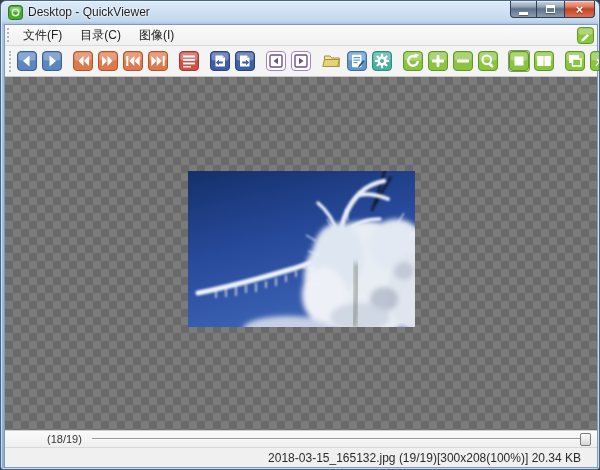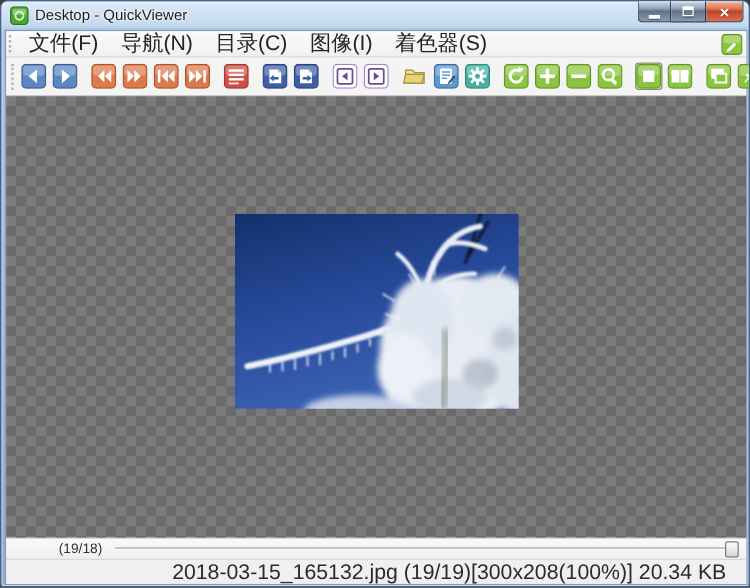--- a/index.html
+++ b/index.html
@@ -48,21 +48,21 @@
   }
 
   
   .menubar{
     height:21px; background:linear-gradient(#fbfbfb,#f0f0f0);
     border-bottom:1px solid #dadada;
     display:flex; align-items:center; list-style:none; position:relative;
   }
   .grip{ width:5px; height:70%; margin:0 2px; border-left:2px dotted #b5b5b5; }
   .menu-item{
-    padding:0 9px; font-size:17px; color:#222; line-height:20px; cursor:default;
+    padding:0 9px; font-size:12px; color:#222; line-height:20px; cursor:default;
   }
   .menu-edit-btn{
     position:absolute; right:3px; top:2px; width:17px; height:17px;
     border-radius:3px; cursor:pointer;
   }
 
   
   .toolbar{
     height:31px; background:#f4f4f4; border-bottom:1px solid #c8c8c8;
     display:flex; align-items:center; padding-left:2px;
@@ -99,21 +99,21 @@
     width:11px; height:13px; margin:0 6px 0 0;
     background:linear-gradient(#fdfdfd,#d6d6d6);
     border:1px solid #787878; border-radius:2px; cursor:pointer;
   }
 
   
   .statusbar{
     height:20px; background:#f0f0f0; border-top:1px solid #d9d9d9;
     display:flex; align-items:center; justify-content:flex-end;
   }
-  .status-text{ font-size:17px; color:#2a2a2a; margin-right:16px; white-space:nowrap; }
+  .status-text{ font-size:12px; color:#2a2a2a; margin-right:16px; white-space:nowrap; }
 </style>
 </head>
 <body>
 
 <div class="window">
 
   <div class="titlebar">
     <span class="app-icon">
       <svg width="15" height="15" viewBox="0 0 15 15">
         <rect x="0.5" y="0.5" width="14" height="14" rx="3" fill="#4aa82e" stroke="#2e7a18"></rect>
@@ -133,24 +133,22 @@
           <span class="glyph-close">×</span>
         </div>
     </div>
   </div>
 
   <div class="client">
 
     <ul class="menubar" id="menubar">
       <li class="grip"></li>
     <li class="menu-item">文件(F)</li>
-        <li class="menu-item">导航(N)</li>
         <li class="menu-item">目录(C)</li>
         <li class="menu-item">图像(I)</li>
-        <li class="menu-item">着色器(S)</li>
         <li class="menu-edit-btn"><svg width="17" height="17" viewBox="0 0 17 17">
             <rect x="0.5" y="0.5" width="16" height="16" rx="3" fill="#8bc540" stroke="#649623"></rect>
             <rect x="1.5" y="1.5" width="14" height="6" rx="2" fill="rgba(255,255,255,0.3)"></rect>
             <path d="M5 12.3 l5.2-5.2 1.7 1.7 -5.2 5.2 -2.3 0.6 z" fill="#fff"></path>
           </svg></li>
       </ul>
 
     <div class="toolbar" id="toolbar">
       <div class="grip"></div>
     <div class="tbtn">
@@ -404,21 +402,21 @@
             <path d="M145 58 l-6 -10"></path>
               <path d="M160 50 l-2 -12"></path>
               <path d="M210 52 l6 -10"></path>
               <path d="M222 64 l10 -4"></path>
           </g>
         </svg>
       </div>
     </div>
 
     <div class="pager">
-      <span class="pager-label">(19/18)</span>
+      <span class="pager-label">(18/19)</span>
       <div class="pager-groove"></div>
       <div class="pager-handle"></div>
     </div>
 
     <div class="statusbar">
       <span class="status-text">2018-03-15_165132.jpg (19/19)[300x208(100%)] 20.34 KB</span>
     </div>
 
   </div>
 </div>

